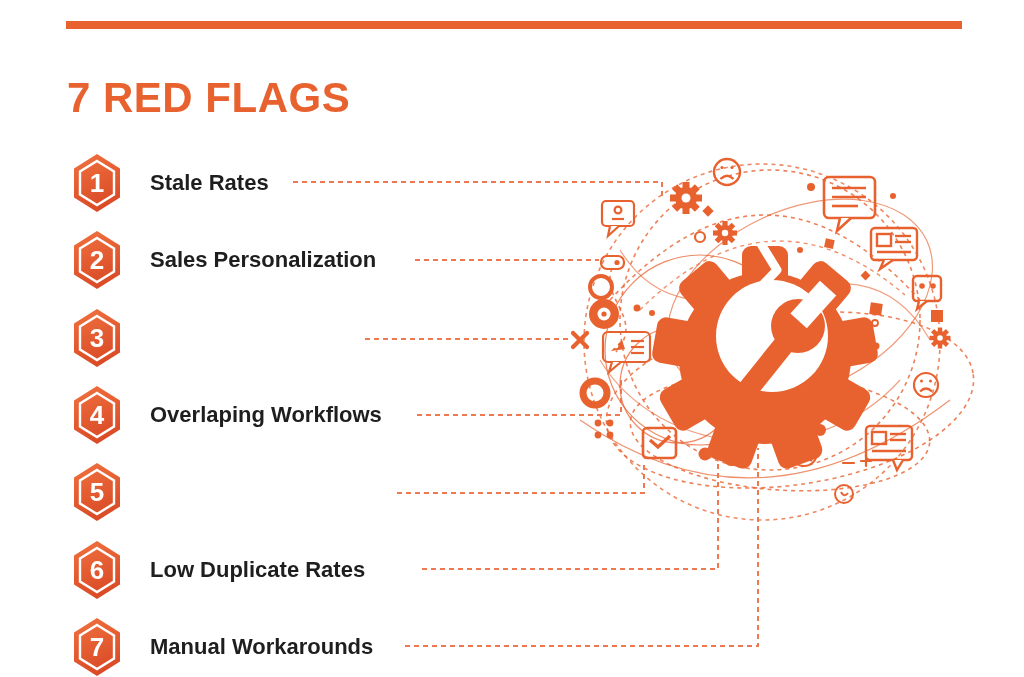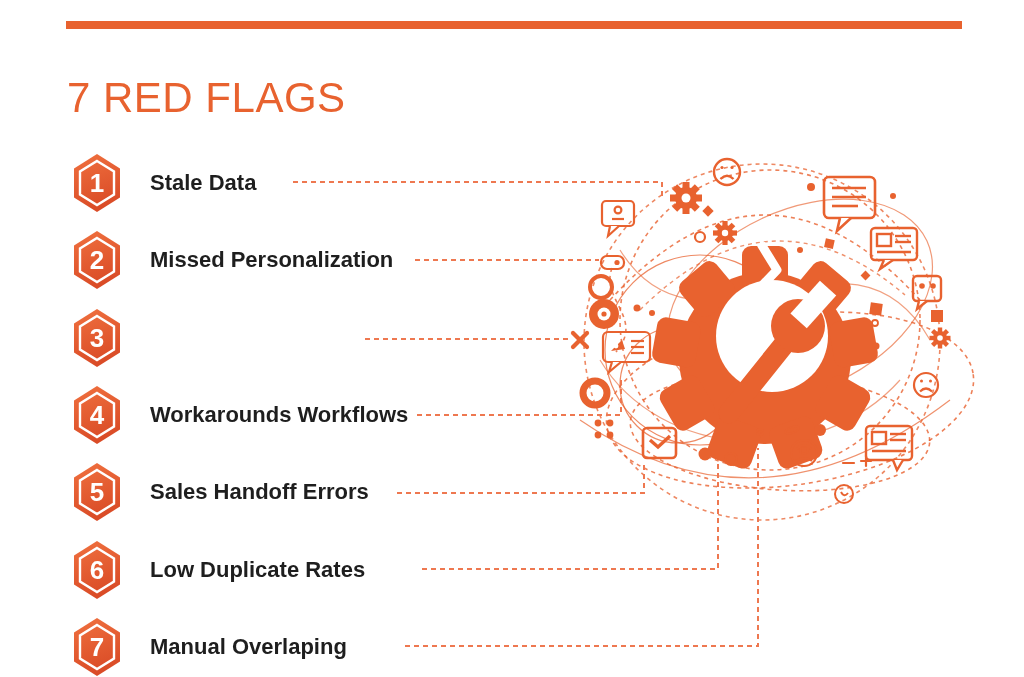--- a/index.html
+++ b/index.html
@@ -3,21 +3,21 @@
 <meta charset="utf-8">
 <style>
   html,body{margin:0;padding:0;background:#fff;}
   .canvas{
     position:relative;width:1024px;height:677px;background:#ffffff;
     overflow:hidden;font-family:"Liberation Sans",sans-serif;
   }
   .top-bar{position:absolute;left:66px;top:21px;width:896px;height:8px;background:#e8622f;}
   .page-title{
     position:absolute;left:67px;top:74px;margin:0;
-    font-size:42px;font-weight:400;letter-spacing:.5px;color:#e8622f;
+    font-size:42px;font-weight:700;letter-spacing:.5px;color:#e8622f;
   }
   .flag-row{position:absolute;left:70px;display:flex;align-items:center;height:60px;}
   .flag-row .hex{flex:0 0 54px;}
   .flag-label{margin-left:26px;font-size:22px;font-weight:700;color:#1e1e1e;white-space:nowrap;}
   .hex-num{font:700 26px "Liberation Sans",sans-serif;fill:#ffffff;}
   .overlay-svg{position:absolute;left:0;top:0;pointer-events:none;}
 </style>
 </head>
 <body>
 
@@ -257,64 +257,63 @@
     </g>
   </svg>
 
   <div>
     <div class="flag-row" style="top:153px">
       <svg class="hex" width="54" height="60" viewBox="0 0 54 60">
         <polygon points="27,1 50,15.5 50,44.5 27,59 4,44.5 4,15.5" fill="url(#hexgrad)"></polygon>
         <polygon points="27,8 44,18.5 44,41.5 27,52 10,41.5 10,18.5" fill="none" stroke="#ffffff" stroke-width="2.4"></polygon>
         <text class="hex-num" x="27" y="39" text-anchor="middle">1</text>
       </svg>
-      <span class="flag-label">Stale Data</span>
+      <span class="flag-label">Stale Rates</span>
     </div>
     <div class="flag-row" style="top:230px">
       <svg class="hex" width="54" height="60" viewBox="0 0 54 60">
         <polygon points="27,1 50,15.5 50,44.5 27,59 4,44.5 4,15.5" fill="url(#hexgrad)"></polygon>
         <polygon points="27,8 44,18.5 44,41.5 27,52 10,41.5 10,18.5" fill="none" stroke="#ffffff" stroke-width="2.4"></polygon>
         <text class="hex-num" x="27" y="39" text-anchor="middle">2</text>
       </svg>
-      <span class="flag-label">Missed Personalization</span>
+      <span class="flag-label">Sales Personalization</span>
     </div>
     <div class="flag-row" style="top:308px">
       <svg class="hex" width="54" height="60" viewBox="0 0 54 60">
         <polygon points="27,1 50,15.5 50,44.5 27,59 4,44.5 4,15.5" fill="url(#hexgrad)"></polygon>
         <polygon points="27,8 44,18.5 44,41.5 27,52 10,41.5 10,18.5" fill="none" stroke="#ffffff" stroke-width="2.4"></polygon>
         <text class="hex-num" x="27" y="39" text-anchor="middle">3</text>
       </svg>
     </div>
     <div class="flag-row" style="top:385px">
       <svg class="hex" width="54" height="60" viewBox="0 0 54 60">
         <polygon points="27,1 50,15.5 50,44.5 27,59 4,44.5 4,15.5" fill="url(#hexgrad)"></polygon>
         <polygon points="27,8 44,18.5 44,41.5 27,52 10,41.5 10,18.5" fill="none" stroke="#ffffff" stroke-width="2.4"></polygon>
         <text class="hex-num" x="27" y="39" text-anchor="middle">4</text>
       </svg>
-      <span class="flag-label">Workarounds Workflows</span>
+      <span class="flag-label">Overlaping Workflows</span>
     </div>
     <div class="flag-row" style="top:462px">
       <svg class="hex" width="54" height="60" viewBox="0 0 54 60">
         <polygon points="27,1 50,15.5 50,44.5 27,59 4,44.5 4,15.5" fill="url(#hexgrad)"></polygon>
         <polygon points="27,8 44,18.5 44,41.5 27,52 10,41.5 10,18.5" fill="none" stroke="#ffffff" stroke-width="2.4"></polygon>
         <text class="hex-num" x="27" y="39" text-anchor="middle">5</text>
       </svg>
-      <span class="flag-label">Sales Handoff Errors</span>
     </div>
     <div class="flag-row" style="top:540px">
       <svg class="hex" width="54" height="60" viewBox="0 0 54 60">
         <polygon points="27,1 50,15.5 50,44.5 27,59 4,44.5 4,15.5" fill="url(#hexgrad)"></polygon>
         <polygon points="27,8 44,18.5 44,41.5 27,52 10,41.5 10,18.5" fill="none" stroke="#ffffff" stroke-width="2.4"></polygon>
         <text class="hex-num" x="27" y="39" text-anchor="middle">6</text>
       </svg>
       <span class="flag-label">Low Duplicate Rates</span>
     </div>
     <div class="flag-row" style="top:617px">
       <svg class="hex" width="54" height="60" viewBox="0 0 54 60">
         <polygon points="27,1 50,15.5 50,44.5 27,59 4,44.5 4,15.5" fill="url(#hexgrad)"></polygon>
         <polygon points="27,8 44,18.5 44,41.5 27,52 10,41.5 10,18.5" fill="none" stroke="#ffffff" stroke-width="2.4"></polygon>
         <text class="hex-num" x="27" y="39" text-anchor="middle">7</text>
       </svg>
-      <span class="flag-label">Manual Overlaping</span>
+      <span class="flag-label">Manual Workarounds</span>
     </div>
   </div>
 
 </div>
 
 </body></html>

